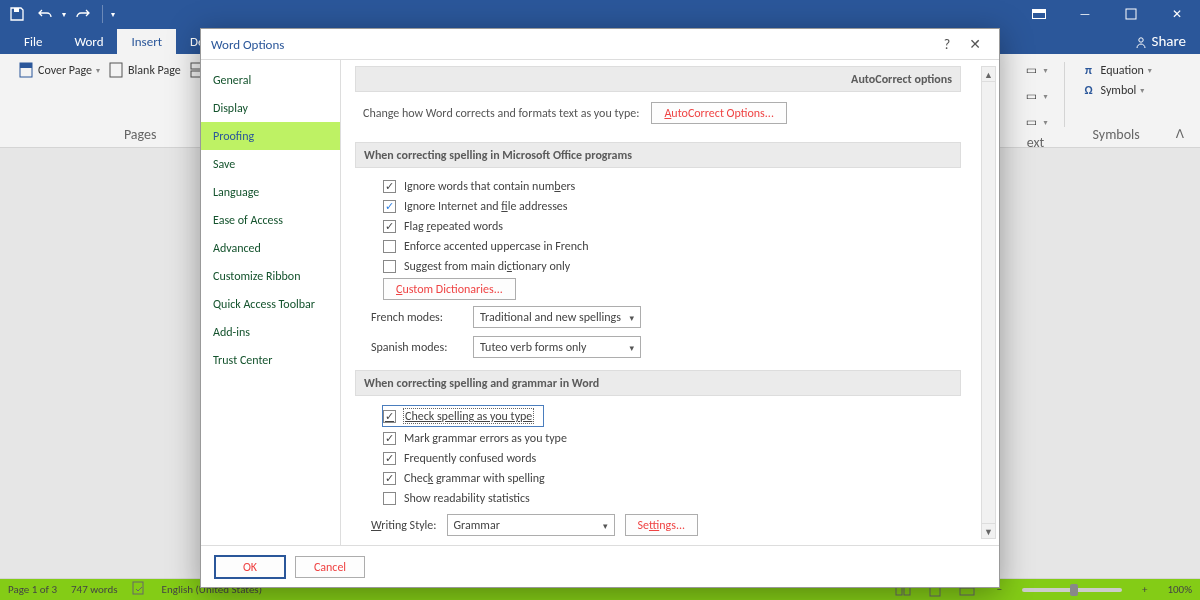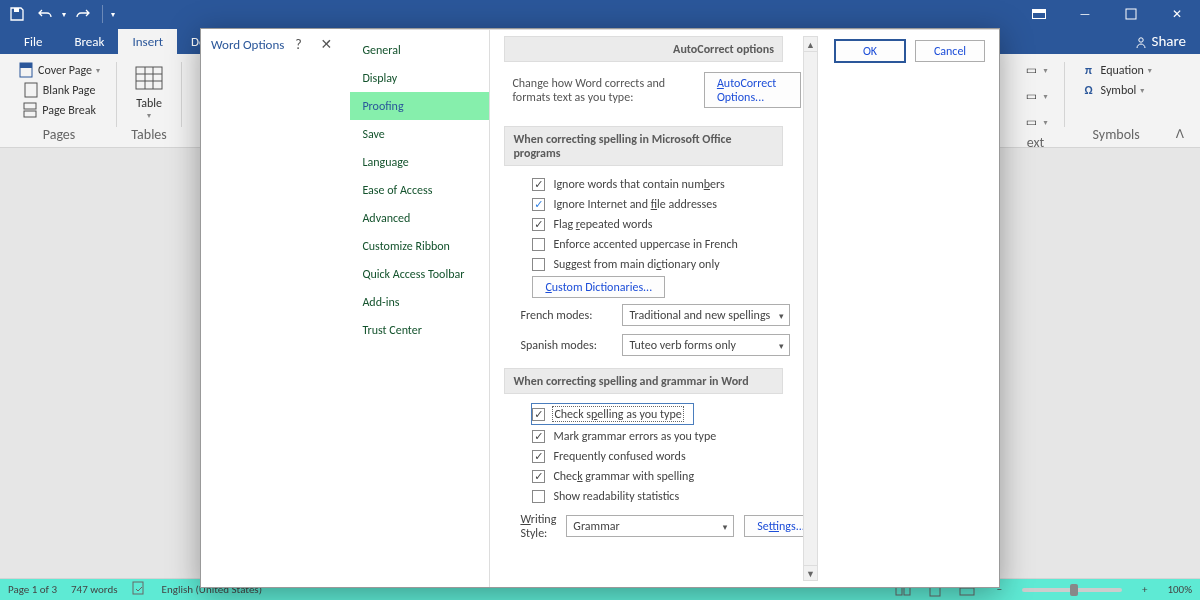--- a/index.html
+++ b/index.html
@@ -113,21 +113,21 @@
     position: absolute;
     top: 148px; left: 0; right: 0; bottom: 22px;
     background: #e6e6e6;
   }
 
   
   .statusbar {
     position: absolute;
     bottom: 0; left: 0; right: 0;
     height: 22px;
-    background: #5eead4;
+    background: #84cc16;
     border-top: 1px solid #d4d4d4;
     display: flex;
     align-items: center;
     font-size: 11px;
     color: #444;
     padding: 0 8px;
     gap: 14px;
   }
   .statusbar .spacer { flex: 1; }
   .statusbar .zoom-slider {
@@ -142,20 +142,21 @@
   .modal {
     position: absolute;
     top: 28px;
     left: 200px;
     width: 800px;
     height: 560px;
     background: #fff;
     border: 1px solid #999;
     box-shadow: 0 6px 30px rgba(0,0,0,0.35);
     display: flex;
+    flex-direction: column;
   }
   .modal-title {
     height: 30px;
     display: flex;
     align-items: center;
     padding: 0 10px;
     font-size: 13px;
     color: #2b579a;
   }
   .modal-title .ttext { flex: 1; }
@@ -174,21 +175,21 @@
     border-right: 1px solid #ddd;
     padding: 6px 0;
   }
   .modal-nav .nav-item {
     padding: 7px 12px;
     font-size: 12px;
     color: #14532d;
     cursor: pointer;
   }
   .modal-nav .nav-item.selected {
-    background: #86efac;
+    background: #bef264;
     color: #2b579a;
   }
   .modal-content {
     flex: 1;
     position: relative;
     padding: 6px 20px 6px 14px;
     overflow: hidden;
     background: #fff;
   }
   .modal-scrollbar {
@@ -214,21 +215,21 @@
     margin-top: 8px;
     margin-right: 18px;
   }
   .section-head:first-child { margin-top: 0; text-align: right; }
   .plain-text { color:#555; font-size:12px; padding: 10px 0 10px 8px; display:flex; align-items:center; gap:12px;}
   .btn {
     border: 1px solid #adadad;
     background: #fdfdfd;
     padding: 3px 12px;
     font-size: 12px;
-    color: #1d4ed8;
+    color: #ef4444;
     cursor: pointer;
   }
   .check-row { display:flex; align-items:center; gap:8px; padding: 3px 0 3px 20px; font-size:12px; color:#444;}
   .check-row .cb {
     width: 13px; height: 13px; border:1px solid #888; display:inline-flex; align-items:center; justify-content:center; background:#fff;
   }
   .check-row .cb.checked::after { content:"✓"; font-size:11px; color:#444; line-height:1;}
   .check-row .cb.checked.blue::after { color:#2b7de1; }
   .check-row.focused {
     outline: 1px solid #4a7dbd;
@@ -309,35 +310,35 @@
     <svg width="16" height="14" viewBox="0 0 16 14">
         <path d="M11 3l3 3-3 3M14 6H6a4 4 0 00-4 4" fill="none" stroke="white" stroke-width="1.3"></path>
       </svg>
   </div>
   <div class="qat-sep"></div>
   <span class="caret-down" style="color:#fff;">▾</span>
 </div>
 
 <div class="ribbon-tabs">
   <div class="tab file-tab">File</div>
-  <div class="tab">Break</div>
+  <div class="tab">Word</div>
   <div class="tab active">Insert</div>
   <div class="tab" style="padding-right:4px;">Des</div>
   <div class="share">
     <svg width="14" height="14" viewBox="0 0 14 14">
         <circle cx="7" cy="4" r="2.2" fill="none" stroke="white"></circle>
         <path d="M3 12c0-2.2 1.8-4 4-4s4 1.8 4 4" fill="none" stroke="white"></path>
       </svg>
     <span>Share</span>
   </div>
 </div>
 
 <div class="ribbon-body">
   <div class="ribbon-group">
-    <div class="gbody" style="flex-direction:column; align-items:center; gap:0;">
+    <div class="gbody" style="flex-direction:row; align-items:flex-start; gap:0;">
       <div class="rb-item">
         <span class="ic">
           <svg width="14" height="16" viewBox="0 0 14 16">
               <rect x="1" y="1" width="12" height="14" fill="none" stroke="#2b579a"></rect>
               <rect x="1" y="1" width="12" height="5" fill="#2b579a"></rect>
             </svg>
         </span>
         <span>Cover Page</span>
         <span class="caret-down">▾</span>
       </div>
@@ -538,21 +539,21 @@
           <div class="combo">
             <span>Tuteo verb forms only</span>
               <span class="caret">▾</span>
           </div>
         </div>
       </div>
 
       <div class="section-head">When correcting spelling and grammar in Word</div>
       <div class="indent-block" style="padding-top:8px;">
         <div style="padding:2px 0 2px 20px;">
-          <span class="check-row focused" style="padding-left:0;">
+          <span class="check-row focused" style="padding-left:0;text-decoration:underline;">
             <span class="cb checked"></span>
             <span style="outline:1px dotted #666; padding:0 1px;">Check s<span class="u">p</span>elling as you type</span>
           </span>
         </div>
         <div class="check-row">
           <span class="cb checked"></span>
           <span>Mark grammar errors as you type</span>
         </div>
         <div class="check-row">
           <span class="cb checked"></span>

